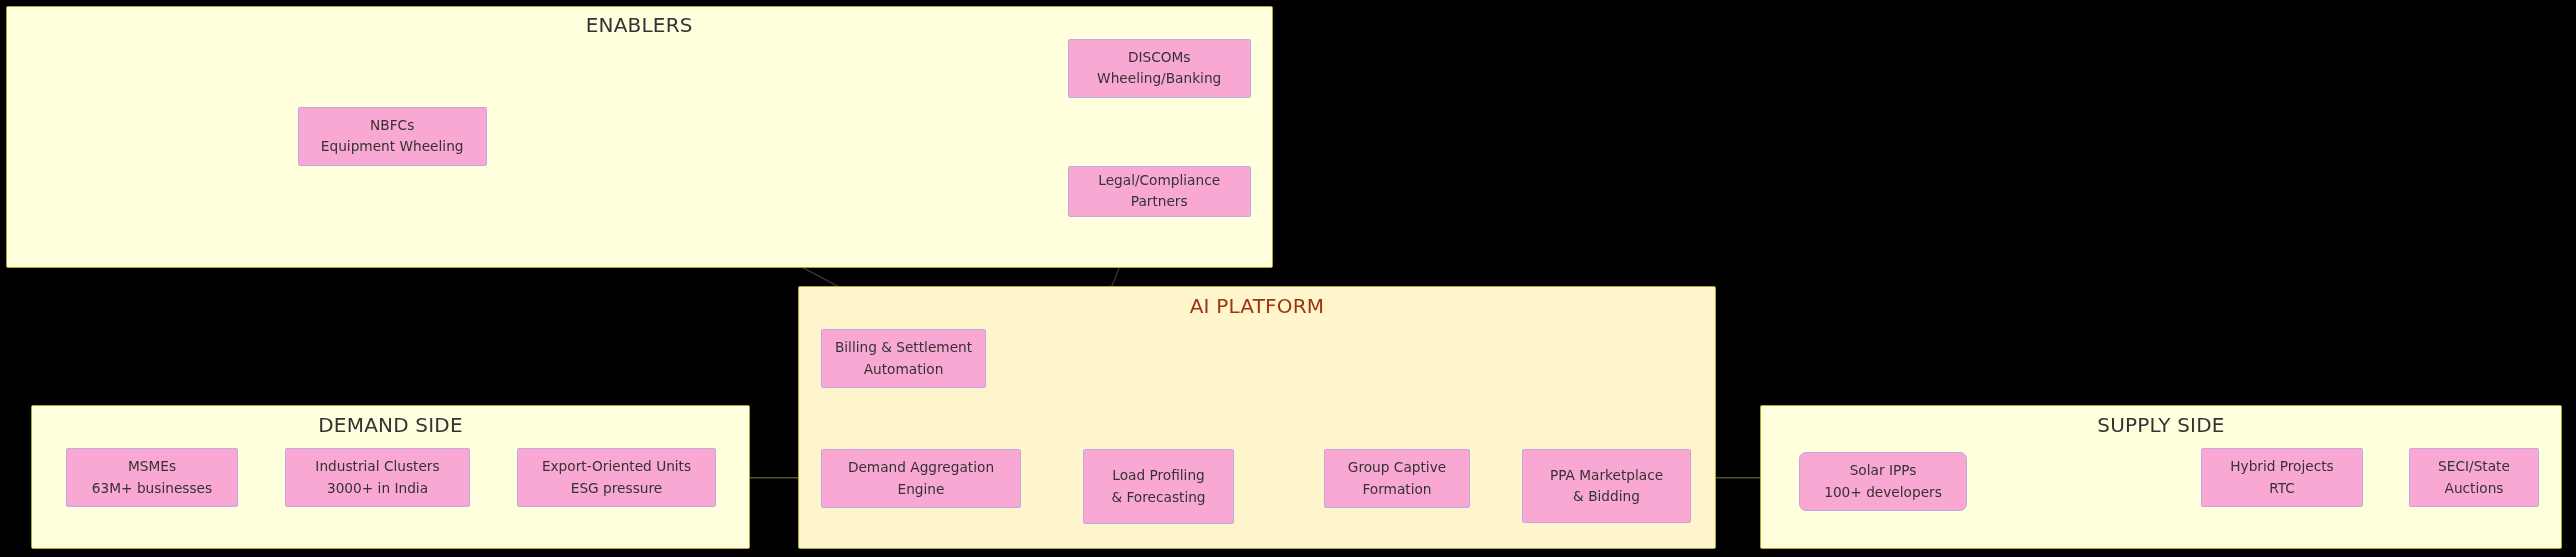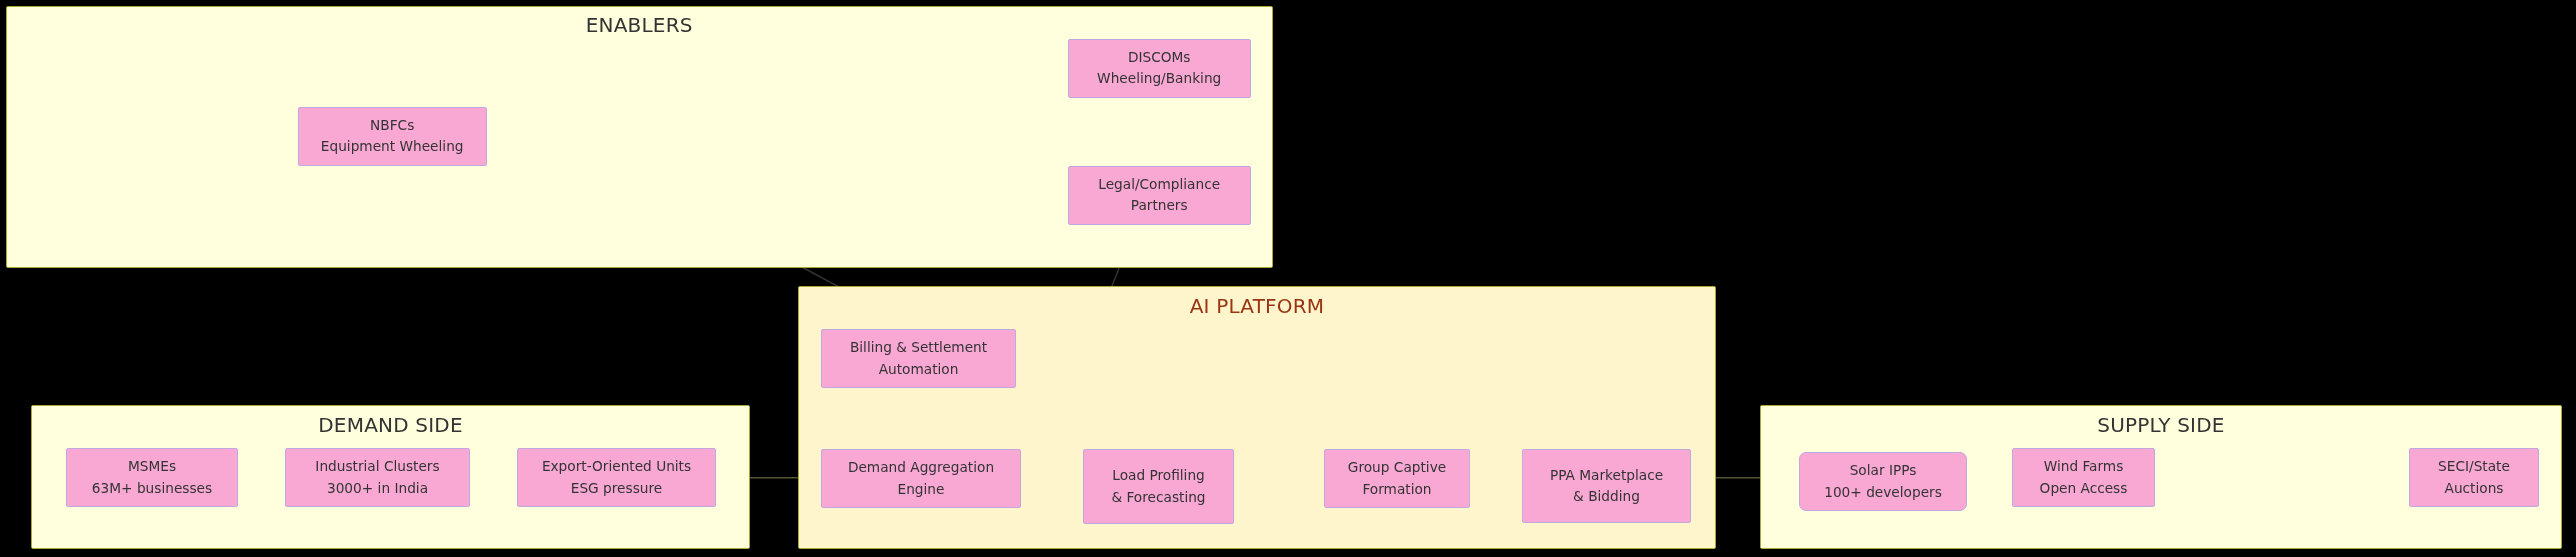--- a/index.html
+++ b/index.html
@@ -62,30 +62,30 @@
     <div class="node" style="left:291px;top:100px;width:189px;height:59px;">
       <span class="l">NBFCs</span>
       <span class="l">Equipment Wheeling</span>
     </div>
 
     <div class="node" style="left:1061px;top:32px;width:183px;height:59px;">
       <span class="l">DISCOMs</span>
       <span class="l">Wheeling/Banking</span>
     </div>
 
-    <div class="node" style="left:1061px;top:159px;width:183px;height:59px;">
+    <div class="node" style="left:1061px;top:159px;width:183px;height:51px;">
       <span class="l">Legal/Compliance</span>
       <span class="l">Partners</span>
     </div>
   </div>
 
   <div class="cluster platform" style="left:798px;top:286px;width:918px;height:263px;">
     <div class="cluster-title">AI PLATFORM</div>
 
-    <div class="node" style="left:22px;top:42px;width:195px;height:59px;">
+    <div class="node" style="left:22px;top:42px;width:165px;height:59px;">
       <span class="l">Billing &amp; Settlement</span>
       <span class="l">Automation</span>
     </div>
 
     <div class="node" style="left:22px;top:162px;width:200px;height:59px;">
       <span class="l">Demand Aggregation</span>
       <span class="l">Engine</span>
     </div>
 
     <div class="node" style="left:284px;top:162px;width:151px;height:75px;">
@@ -124,25 +124,25 @@
   </div>
 
   <div class="cluster supply" style="left:1760px;top:405px;width:802px;height:144px;">
     <div class="cluster-title">SUPPLY SIDE</div>
 
     <div class="node" style="left:38px;top:46px;width:168px;height:59px;border-radius:7px;">
       <span class="l">Solar IPPs</span>
       <span class="l">100+ developers</span>
     </div>
 
-    <div class="node" style="left:251px;top:42px;width:143px;height:59px;">
-      <span class="l">Wind Farms</span>
-      <span class="l">Open Access</span>
+
+    <div class="node" style="left:440px;top:42px;width:162px;height:59px;">
+      <span class="l">Hybrid Projects</span>
+      <span class="l">RTC</span>
     </div>
-
 
     <div class="node" style="left:648px;top:42px;width:130px;height:59px;">
       <span class="l">SECI/State</span>
       <span class="l">Auctions</span>
     </div>
   </div>
 
 </div>
 
 

